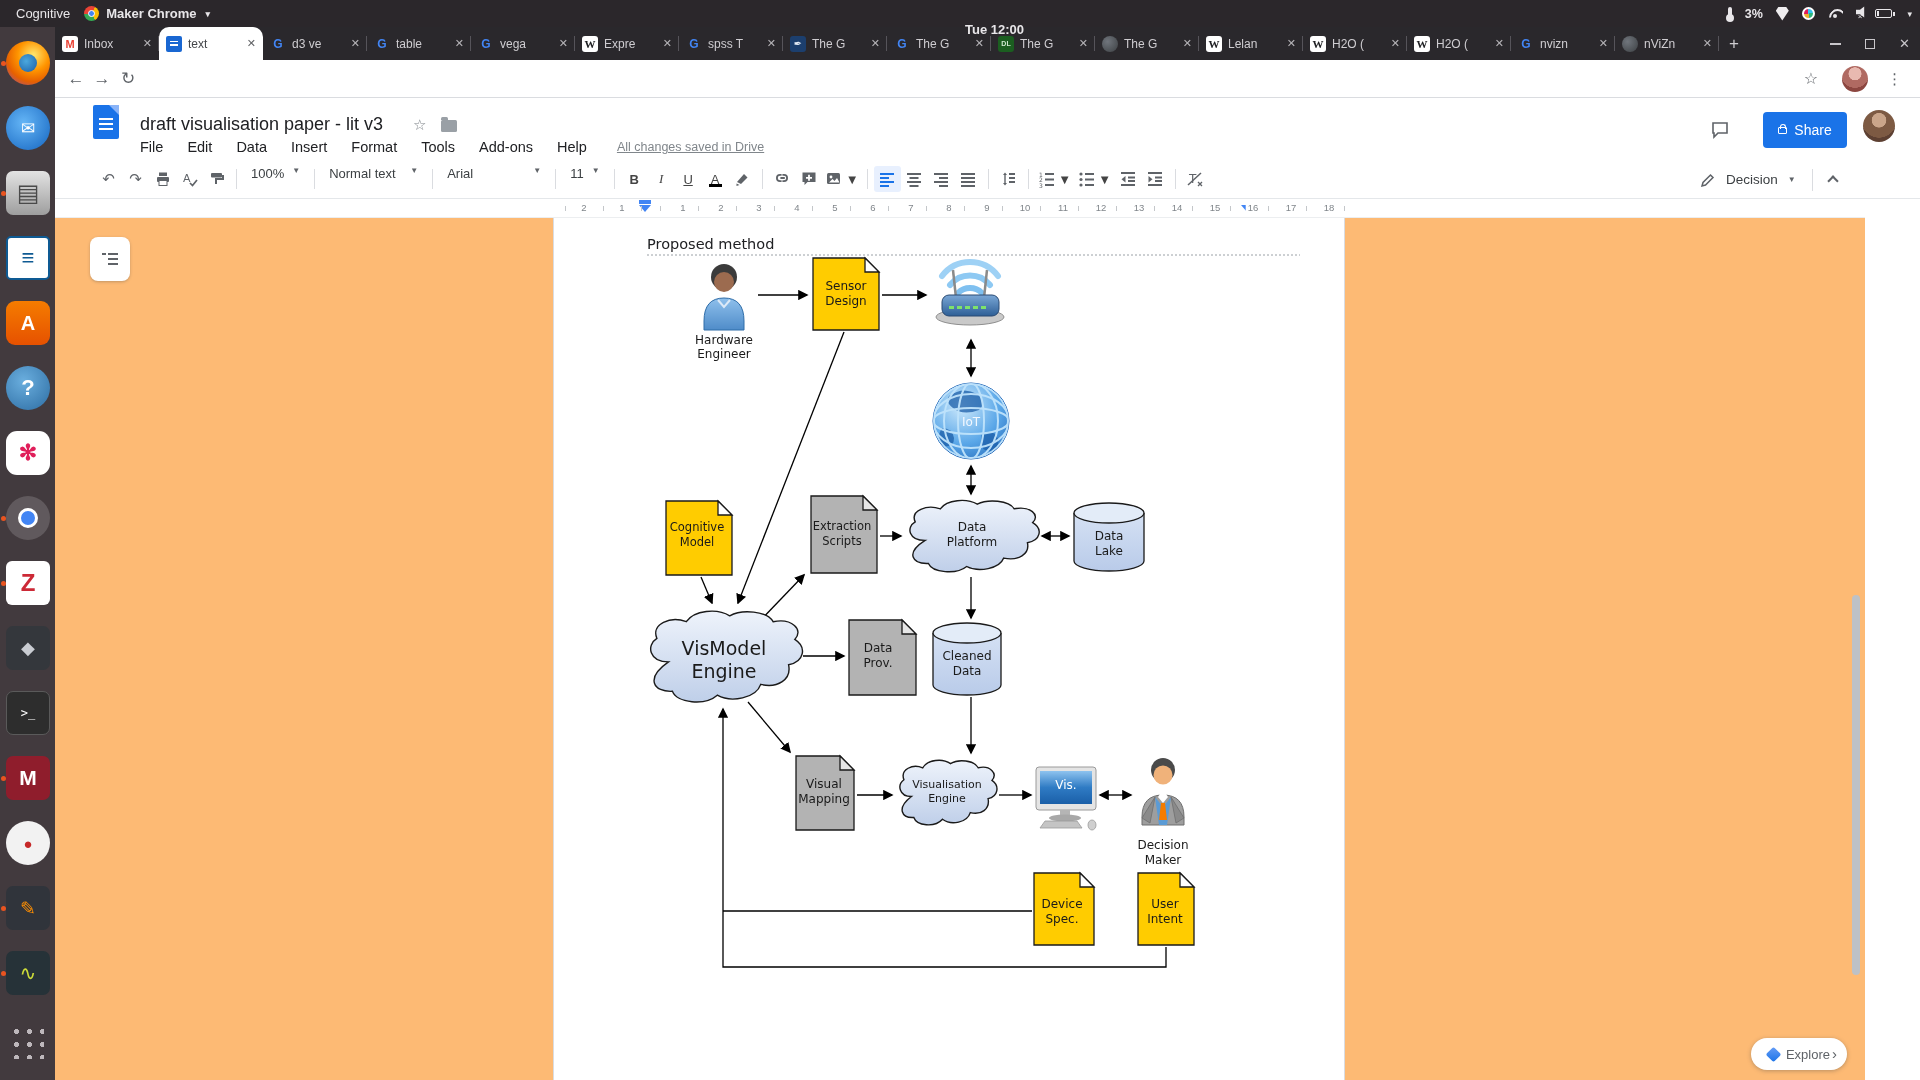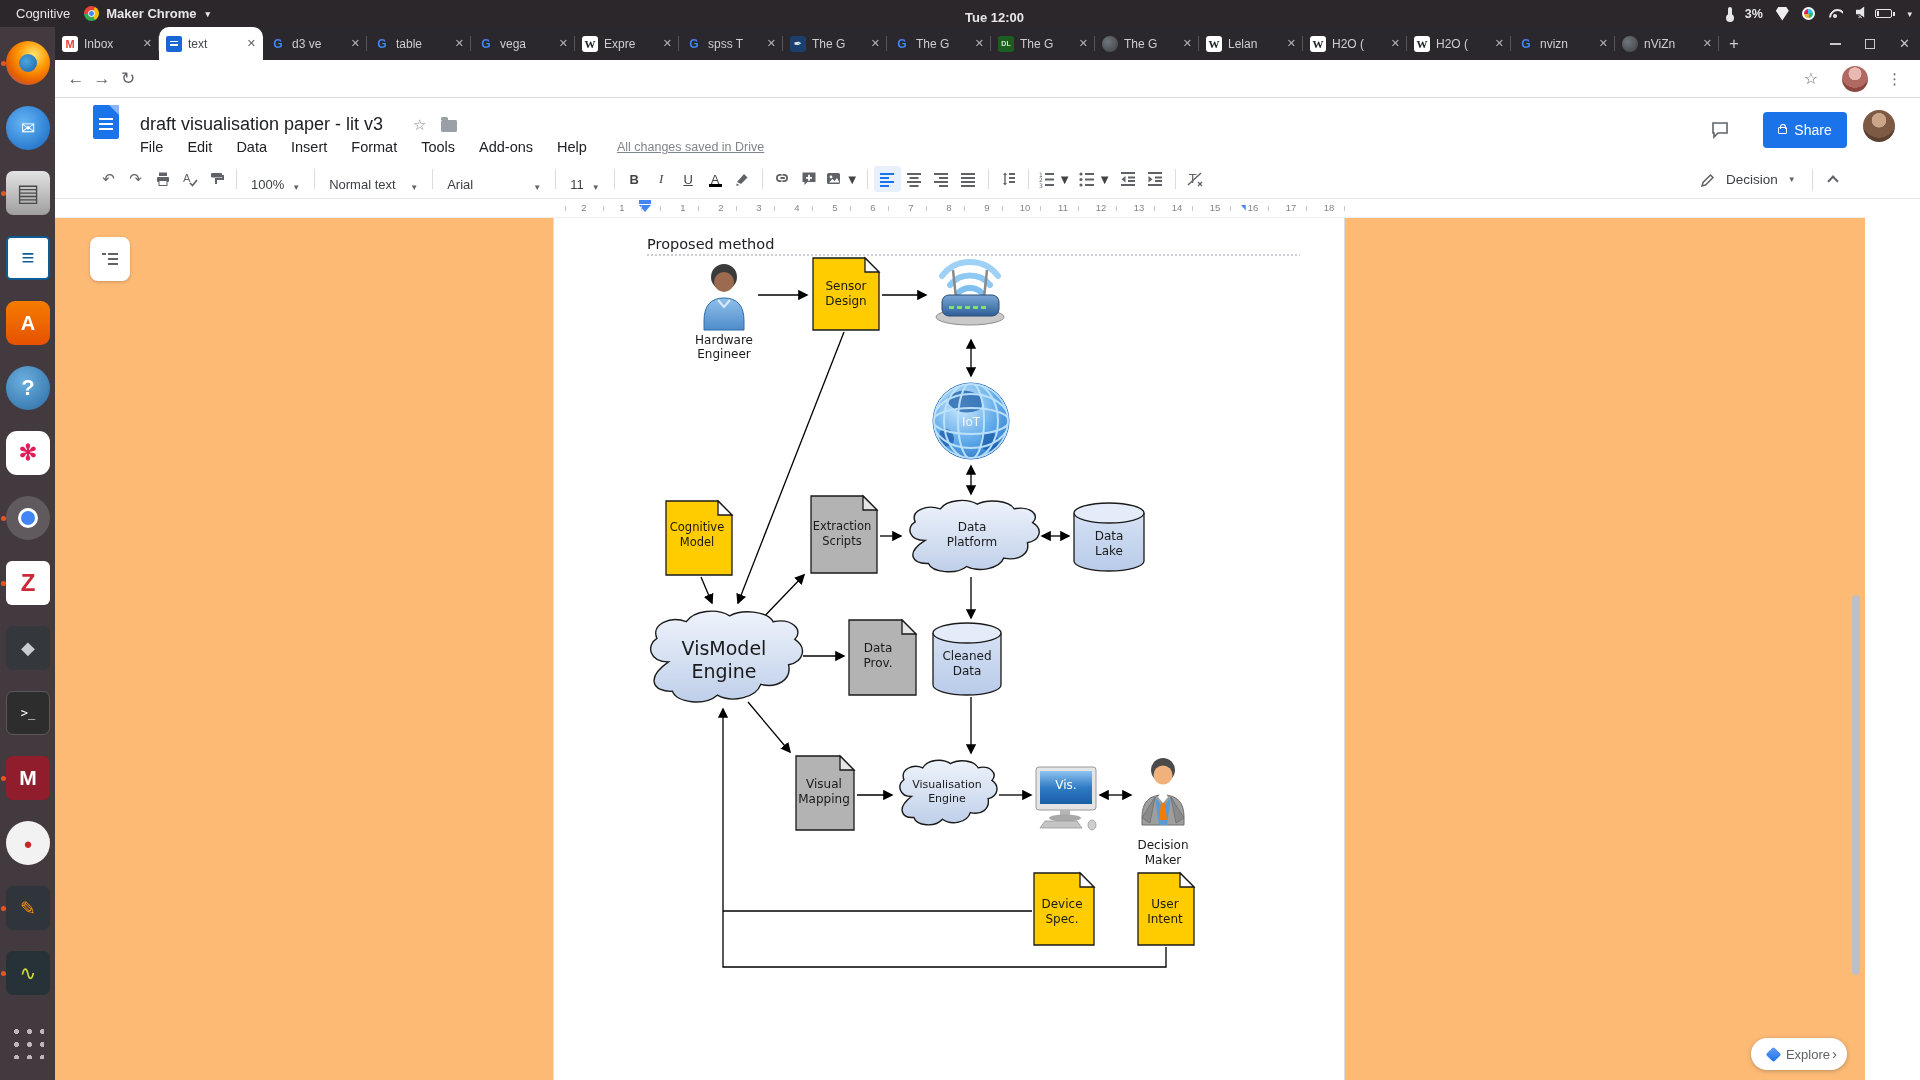--- a/index.html
+++ b/index.html
@@ -8,21 +8,21 @@
 
   
   .topbar{position:absolute;left:0;top:0;width:1920px;height:27px;background:#2b272b;color:#e8e6e9;
     display:flex;align-items:center;font-size:13px;z-index:50}
   .tb-left{display:flex;align-items:center;gap:14px;padding-left:16px}
   .tb-appname{display:flex;align-items:center;gap:7px;font-weight:700}
   .chrome-mini{width:15px;height:15px;border-radius:50%;
     background:conic-gradient(from -90deg,#ea4335 0 120deg,#fbbc05 0 240deg,#34a853 0 360deg);position:relative}
   .chrome-mini::after{content:"";position:absolute;inset:4px;background:#4285f4;border:1.5px solid #fff;border-radius:50%}
   .tb-caret{font-size:9px;margin-left:2px}
-  .tb-clock{position:absolute;left:965px;top:4px;height:27px;display:flex;align-items:center;font-weight:700}
+  .tb-clock{position:absolute;left:965px;top:16px;height:27px;display:flex;align-items:center;font-weight:700}
   .tb-right{position:absolute;right:8px;top:0;height:27px;display:flex;align-items:center;gap:13px}
   .thermo{width:4px;height:13px;background:#e8e6e9;border-radius:2px;position:relative}
   .thermo::after{content:"";position:absolute;left:-2px;bottom:-2px;width:8px;height:8px;border-radius:50%;background:#e8e6e9}
   .pct{font-size:12.5px;font-weight:700}
   .plectrum{width:13px;height:14px;background:#efedef;clip-path:polygon(50% 100%,0 30%,22% 0,78% 0,100% 30%)}
   .slackdot{width:13px;height:13px;border-radius:50%;
     background:conic-gradient(#36c5f0 0 90deg,#2eb67d 0 180deg,#ecb22e 0 270deg,#e01e5a 0 360deg);border:2px solid #fff}
   .wifi{width:15px;height:11px;position:relative;overflow:hidden}
   .wifi::before{content:"";position:absolute;left:1px;top:1px;width:13px;height:13px;border:2px solid #e8e6e9;
     border-radius:50%;border-bottom-color:transparent;border-left-color:transparent;transform:rotate(-45deg)}
@@ -122,21 +122,21 @@
     border-bottom:none;border-radius:3px 3px 0 0}
   .hd-avatar{position:absolute;left:1808px;top:12px;width:32px;height:32px;border-radius:50%;
     background:radial-gradient(circle at 50% 32%,#caa58a 26%,#7d5a43 28% 64%,#5d4032 65%)}
 
   
   .dtoolbar{position:absolute;left:0;top:133px;width:100%;height:39px;background:#fff;border-bottom:1px solid #e4e7ea;
     display:flex;align-items:center;padding-left:40px;color:#444;font-size:13px}
   .tbtn{width:27px;height:26px;display:flex;align-items:center;justify-content:center;flex:none;border-radius:3px;position:relative}
   .tbtn svg{display:block}
   .sep{width:1px;height:20px;background:#dadce0;margin:0 6px;flex:none}
-  .ddl{display:flex;align-items:flex-end;gap:8px;padding:0 8px;height:26px;flex:none;color:#3c4043}
+  .ddl{display:flex;align-items:flex-start;gap:8px;padding:0 8px;height:26px;flex:none;color:#3c4043}
   .ddl .car{font-size:8px;color:#5f6368}
   .glyph{font-size:15px;color:#5f6368}
   .active-tool{background:#e8f0fe}
   .a-underline{position:absolute;left:7px;bottom:5px;width:13px;height:3px;background:#000}
   .mode{position:absolute;left:1645px;top:0;height:39px;display:flex;align-items:center;gap:10px;font-size:13.5px;color:#3c4043}
   .chev-up{width:8px;height:8px;border-top:2px solid #5f6368;border-left:2px solid #5f6368;transform:rotate(45deg);margin-top:3px}
 
   
   .ruler{position:absolute;left:0;top:172px;width:1810px;height:19px;background:#fff;border-bottom:1px solid #eceef0}
   .rmark{position:absolute;top:3px;font-size:9.5px;color:#80868b;transform:translateX(-50%);background:#fff;padding:0 2px}

